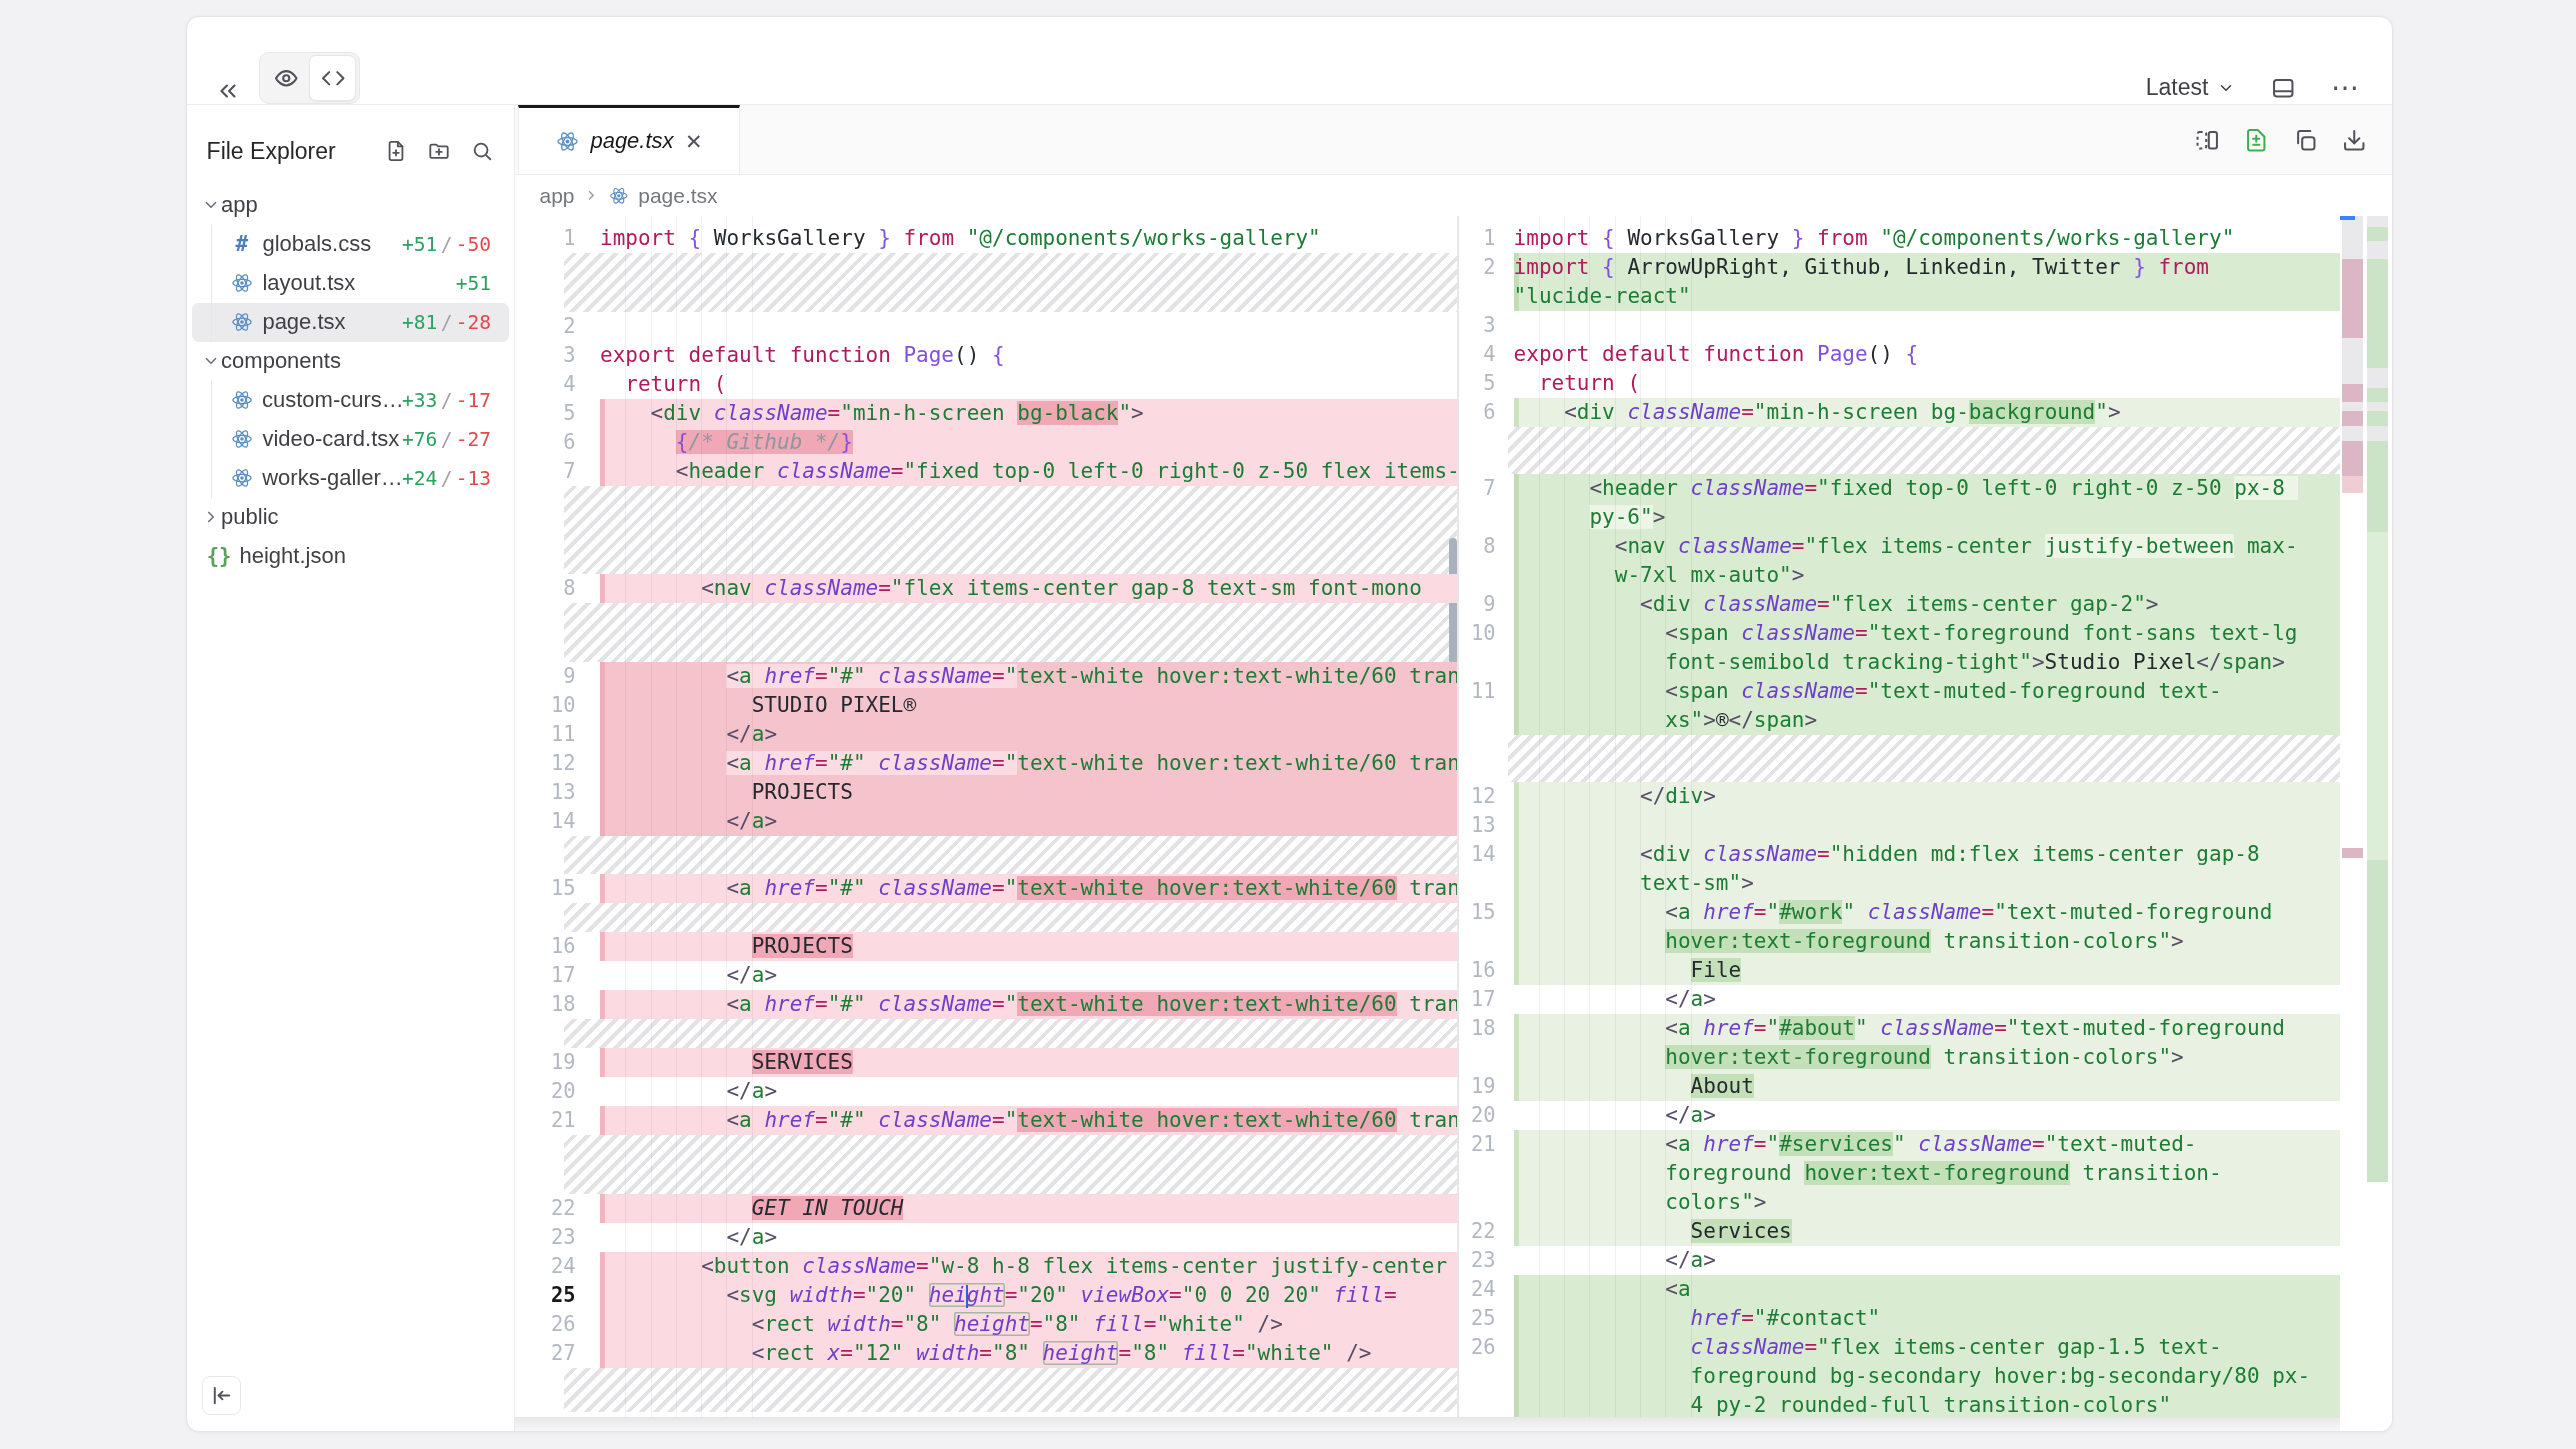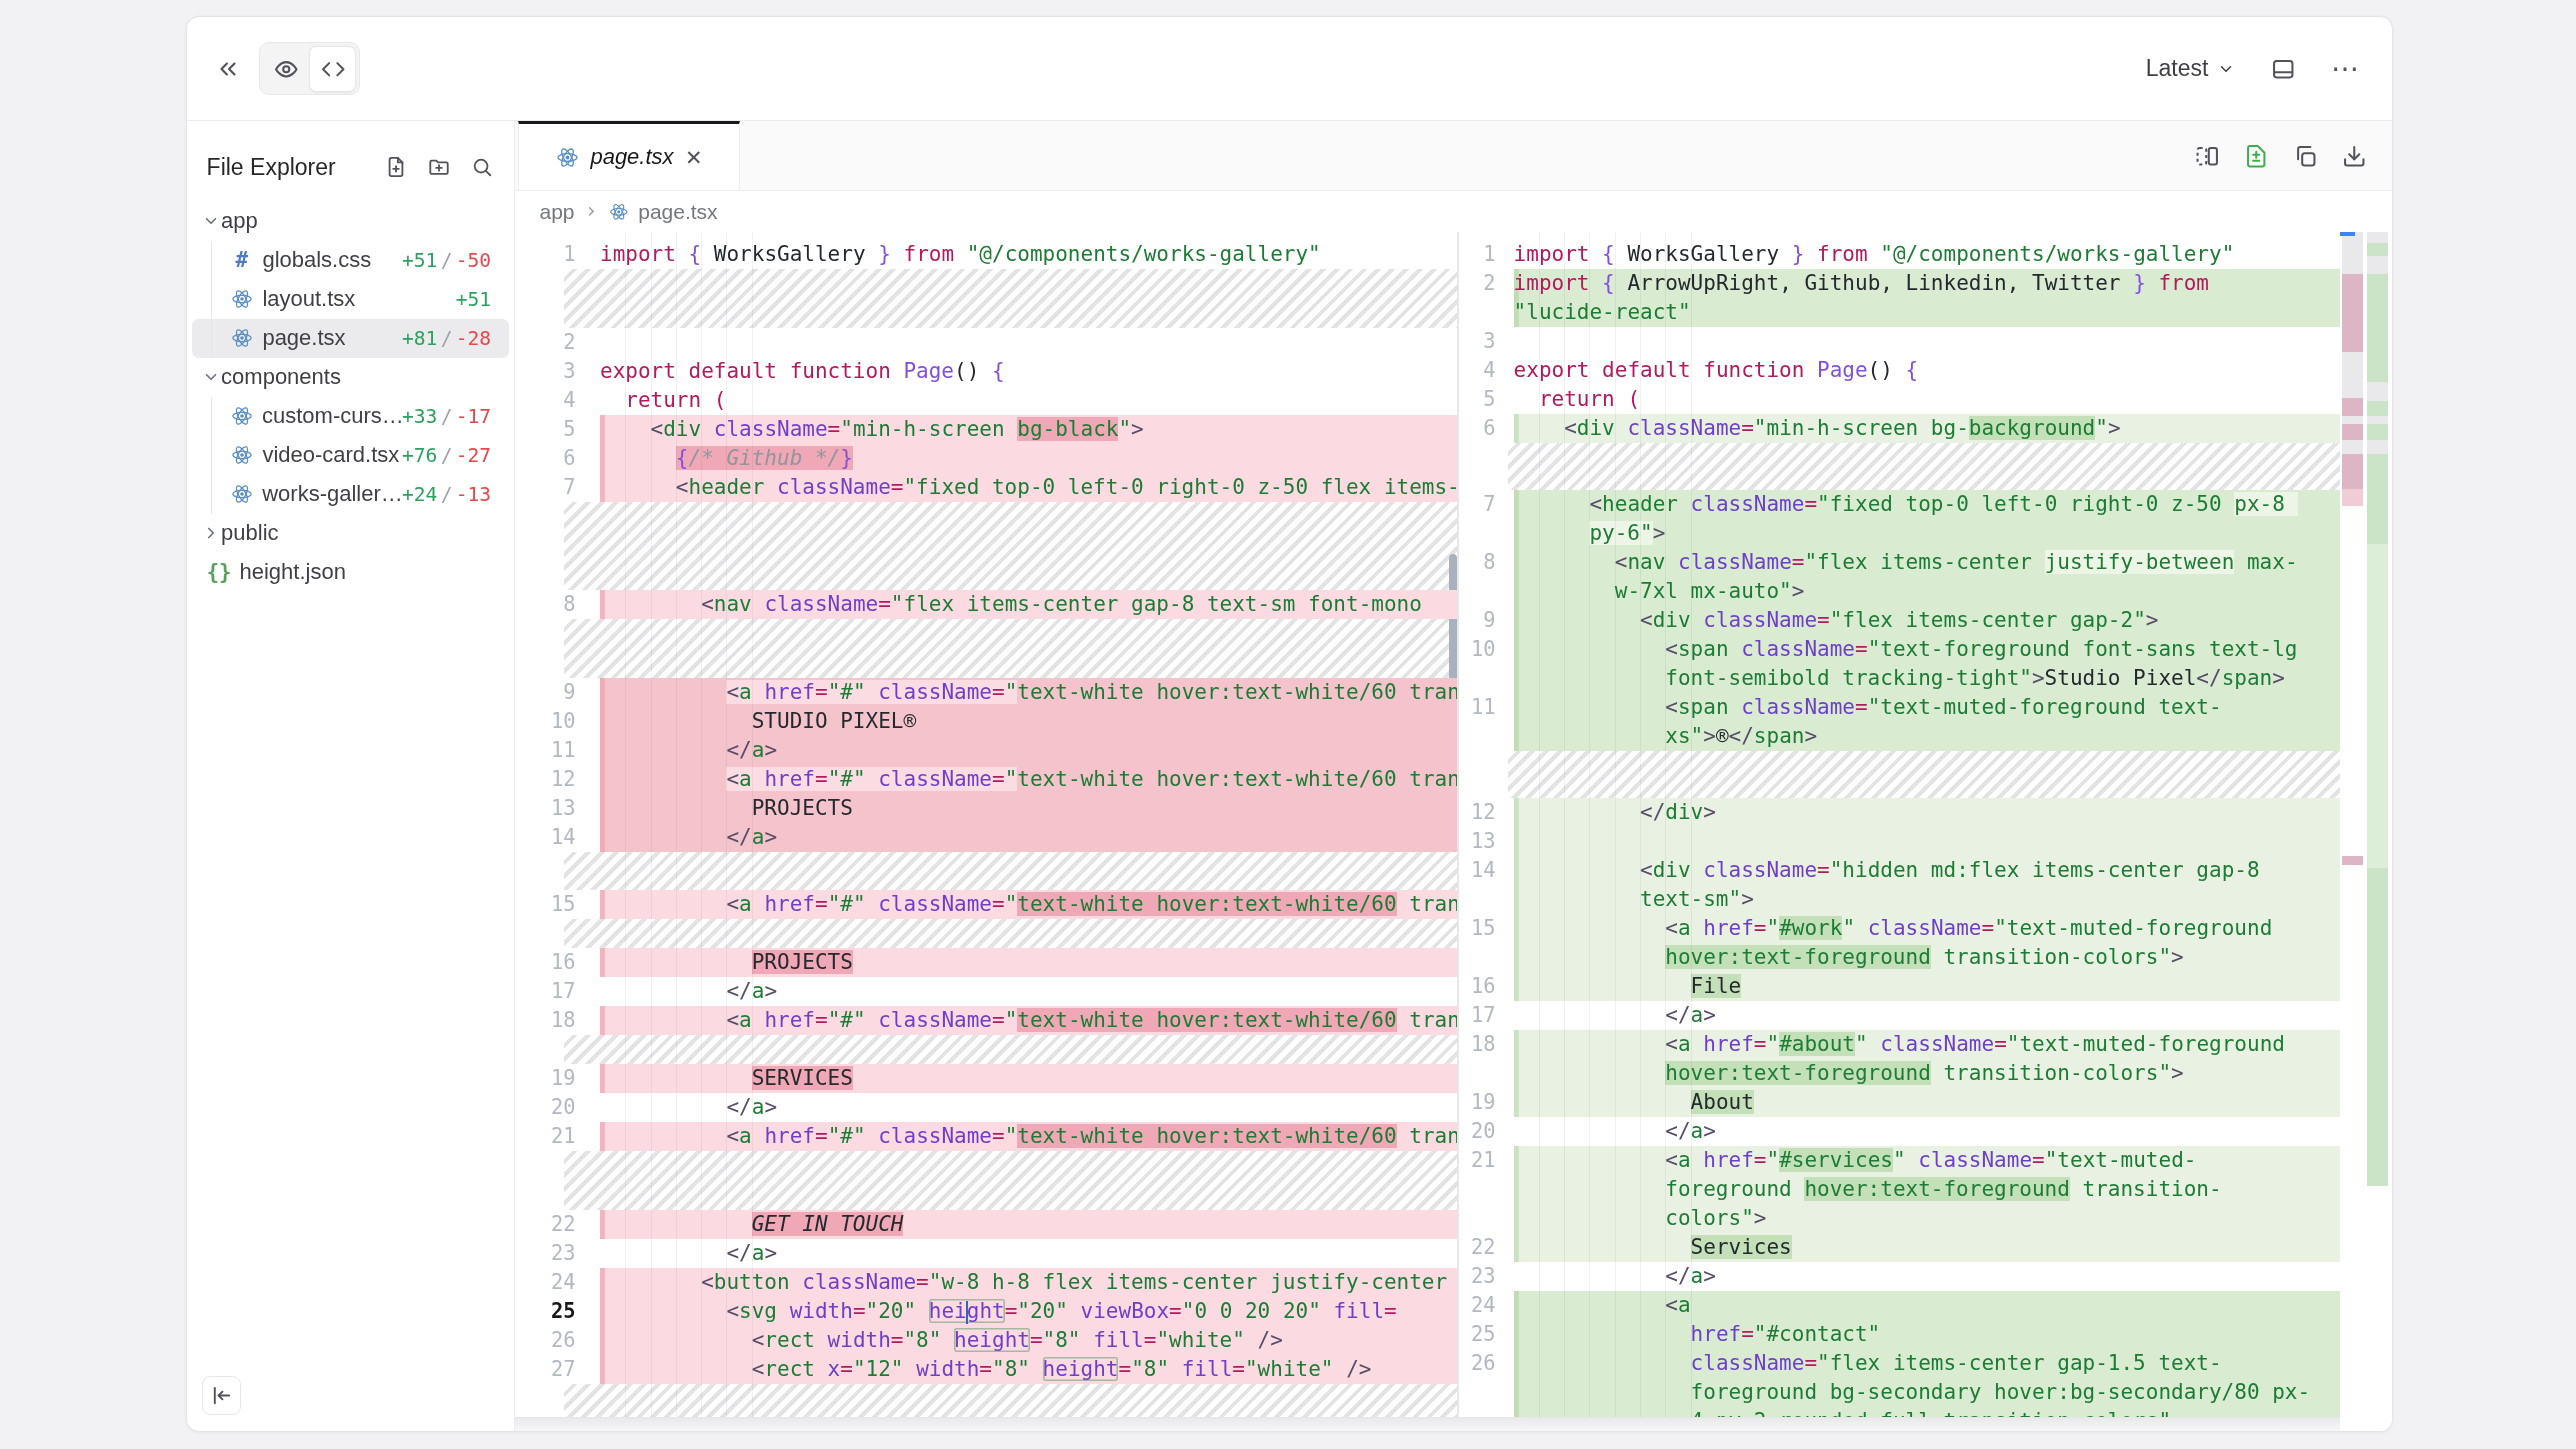--- a/index.html
+++ b/index.html
@@ -5,21 +5,21 @@
 <style>
   * { margin:0; padding:0; box-sizing:border-box; }
   html,body { width:2576px; height:1449px; overflow:hidden; background:#f2f2f4;
     font-family:"Liberation Sans", sans-serif; color:#18181b; }
 
   .card { position:absolute; left:186px; top:16.3px; width:2207px; height:1416px;
     background:#fff; border:0.8px solid #e4e4e7; border-radius:13px;
     box-shadow:0 0.8px 3.3px rgba(0,0,0,.05); display:flex; flex-direction:column; overflow:hidden; }
 
   
-  .toolbar { height:104px; flex:0 0 auto; display:flex; align-items:center;
+  .toolbar { height:88px; flex:0 0 auto; display:flex; align-items:flex-end;
     padding:0 33px 0 28px; border-bottom:0.8px solid #ececee; }
   .icon-btn { background:none; border:none; cursor:pointer; color:#52525b;
     display:flex; align-items:center; justify-content:center; }
   .seg { margin-left:18px; display:flex; background:#f4f4f5; border:0.8px solid #e7e7ea;
     border-radius:9.8px; padding:2.4px; }
   .seg .seg-btn { width:47px; height:46px; border-radius:7.3px; display:flex; align-items:center;
     justify-content:center; color:#52525b; border:none; background:transparent; cursor:pointer; }
   .seg .seg-btn.active { background:#fff; border:0.8px solid #e7e7ea; box-shadow:0 0.8px 1.6px rgba(0,0,0,.06); }
   .toolbar-right { margin-left:auto; display:flex; align-items:center; gap:36px; }
   .version { display:flex; align-items:center; gap:8.2px; font-size:23px; color:#3f3f46; cursor:pointer; }
@@ -89,21 +89,21 @@
   .bg-add  { background:#e9f2e2; box-shadow:inset 4.9px 0 0 #cbe3bf; }
   .bg-add2 { background:#d9ebd1; box-shadow:inset 4.9px 0 0 #c2ddb4; }
   .bg-del .mk  { background:#f0a8b6; }
   .bg-del2 .mk { background:#fbdce2; }
   .bg-add .mk  { background:#c4e0b8; }
   .bg-add2 .mk { background:#edf5e7; }
   .hatch { background:repeating-linear-gradient(135deg, #ffffff 0 5.7px, #e3e3e6 5.7px 9.8px);
     margin-left:49px; }
   .tk-k { color:#b11a5e; } .tk-e { color:#b11a5e; }
   .tk-g { color:#1c7c34; } .tk-s { color:#1c7c34; }
-  .tk-a { color:#6e40c9; } .tk-w { color:#8250df; }
+  .tk-a { color:#6e40c9;font-style:italic; } .tk-w { color:#8250df; }
   .tk-p { color:#24292f; } .tk-u { color:#574d68; }
   .tk-o { color:#8f969e; font-style:italic; }
   .bx { box-shadow:inset 0 0 0 1.6px #a4b8a2; border-radius:2.4px; }
   .caret { display:inline-block; width:2.4px; height:23px; background:#2f62d8;
     vertical-align:middle; margin:0 -1.2px; }
   .guide { position:absolute; top:0; bottom:0; width:0.8px; background:rgba(50,50,80,.07); }
   .vscroll { position:absolute; right:0; top:322px; width:8.2px; height:200px;
     background:#a9b1bf; border-radius:4.1px; }
   .hscroll-strip { position:absolute; left:0; right:52px; bottom:0; height:14.7px;
     background:linear-gradient(#e9e9ec,#f7f7f8); border-top:0.8px solid #e6e6e9; }

